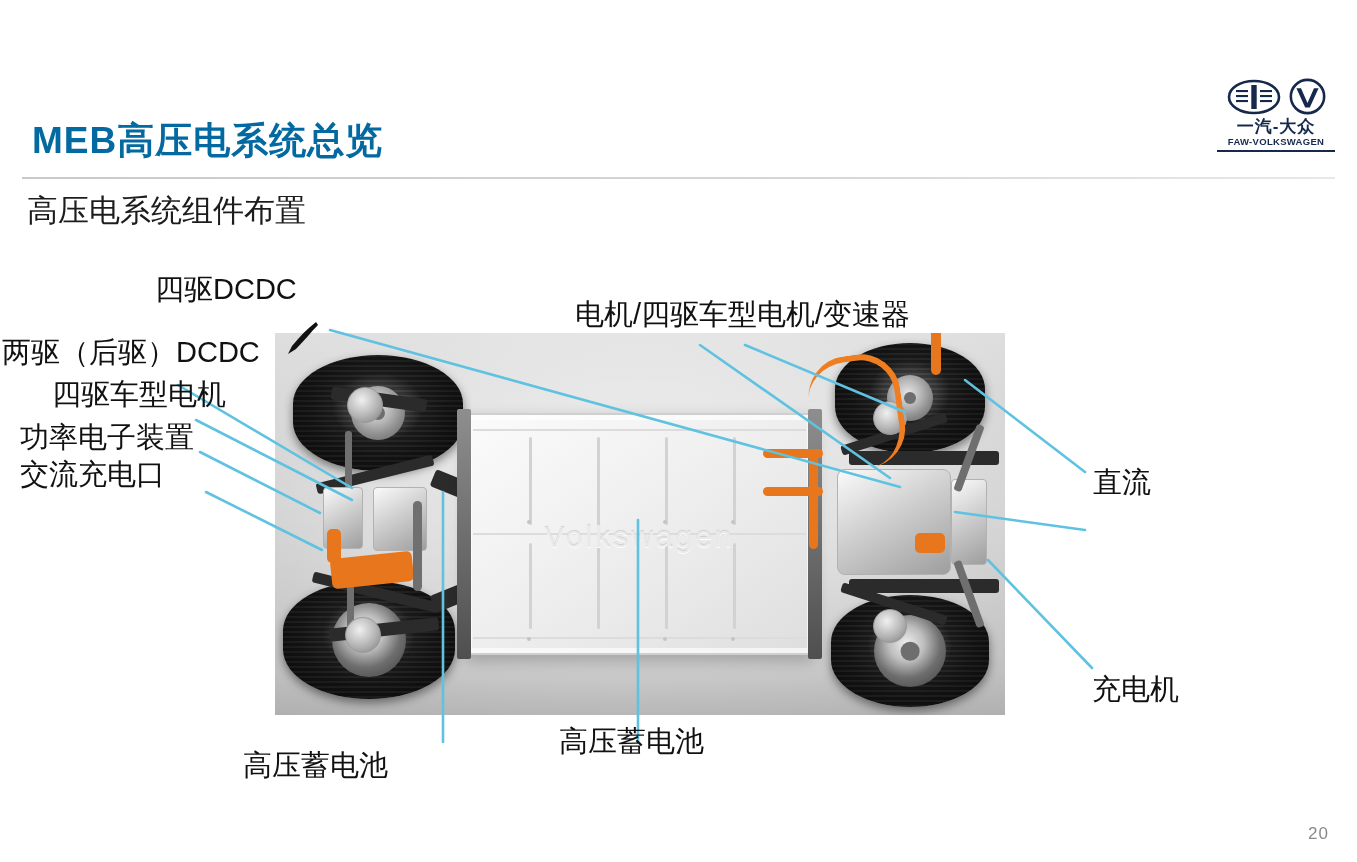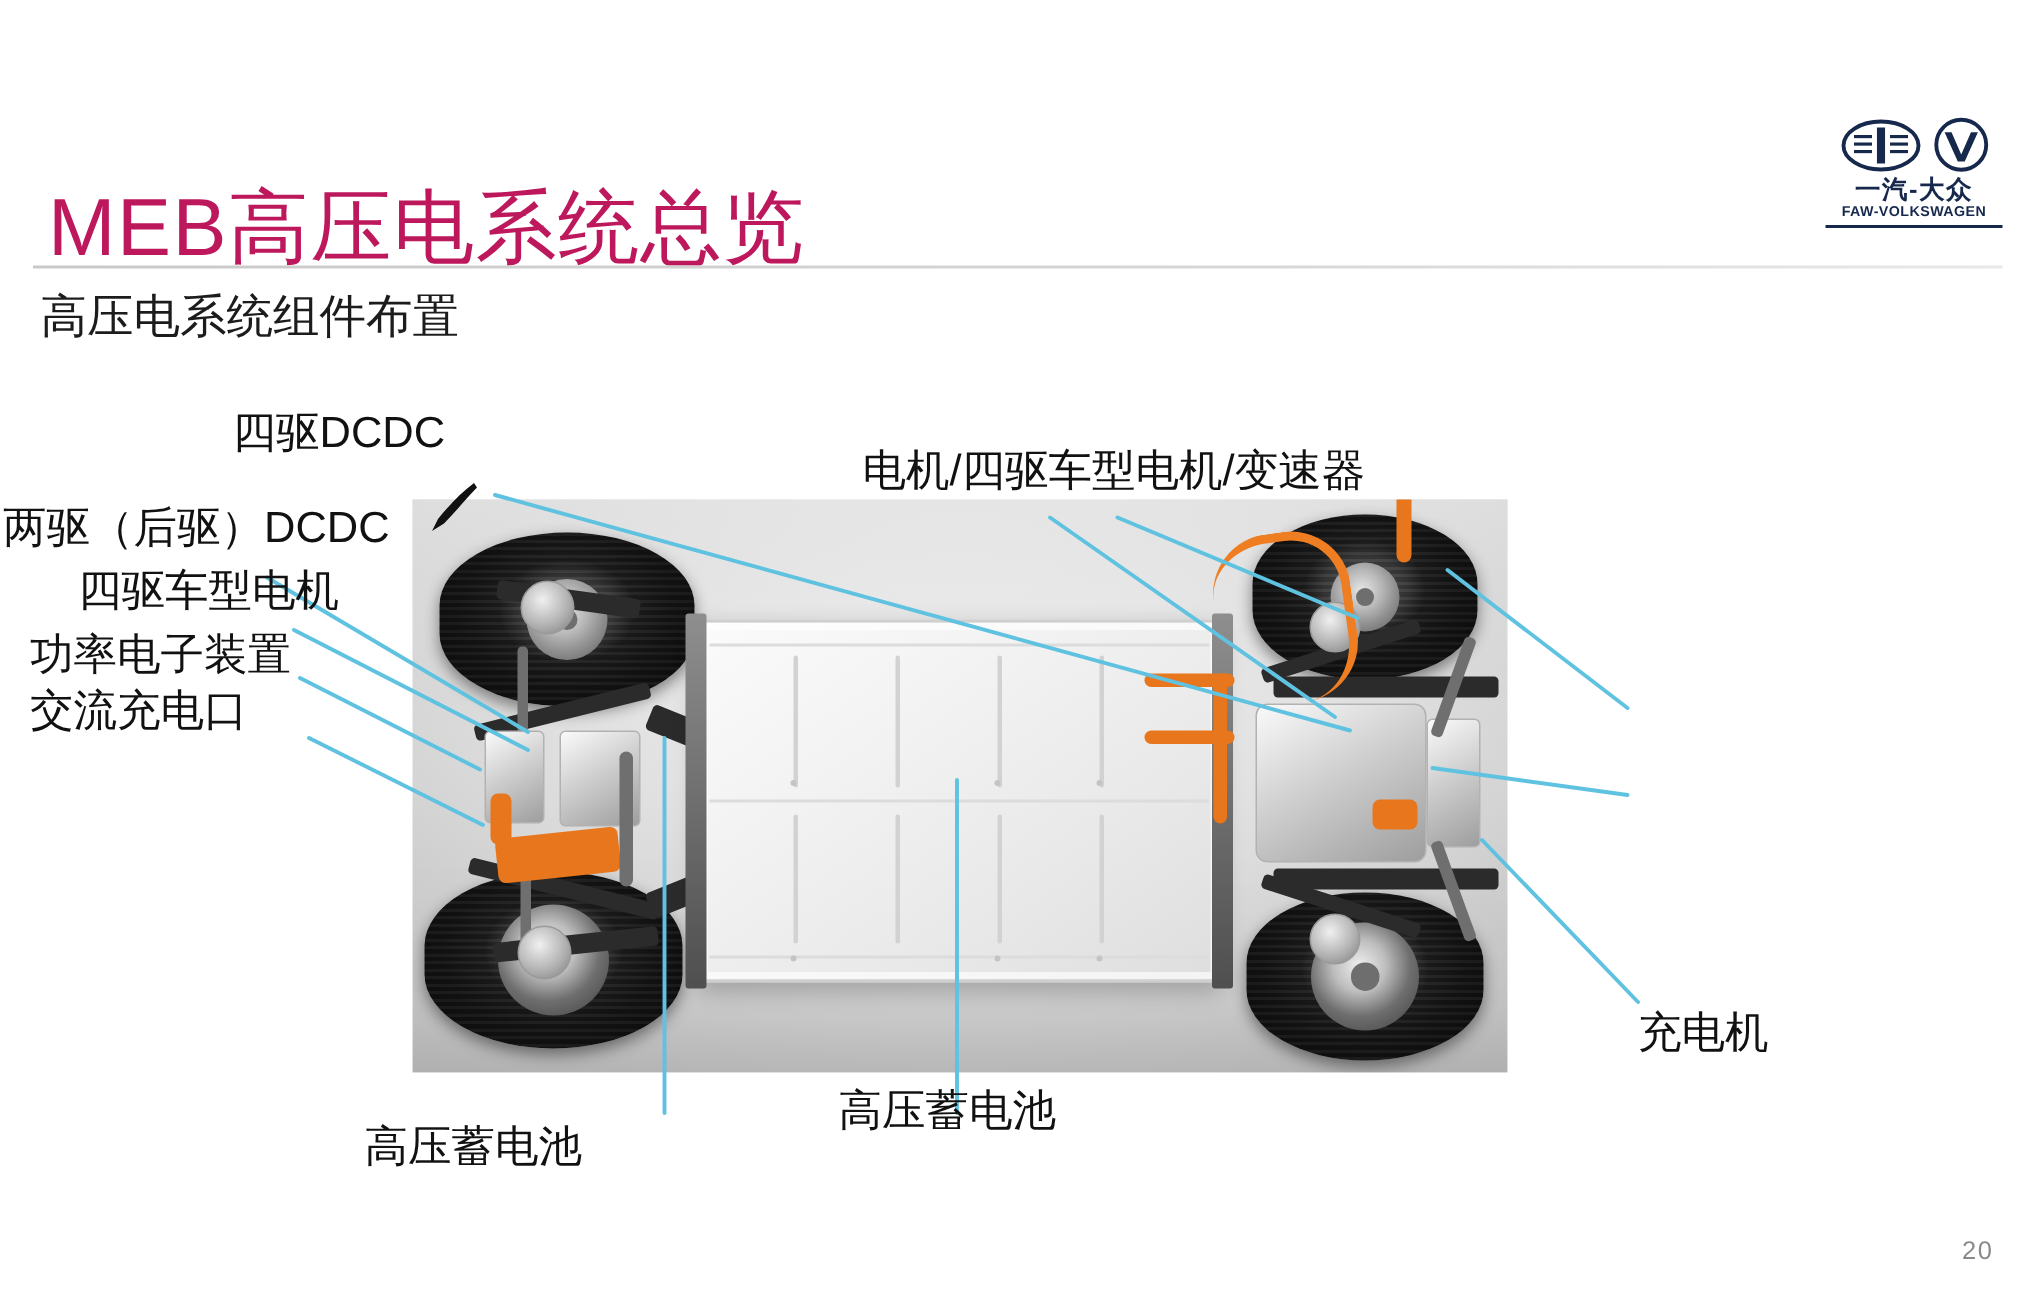--- a/index.html
+++ b/index.html
@@ -6,22 +6,22 @@
   body{
     width:1357px;height:862px;
     background:#ffffff;
     font-family:"Liberation Sans","DejaVu Sans",sans-serif;
     position:relative;overflow:hidden;
   }
 
   
   #slide-title{
     position:absolute;left:32px;top:116px;
-    font-size:54px;color:#be185d;letter-spacing:1px;
-    font-weight:400;white-space:nowrap;
+    font-size:37px;color:#0369a1;letter-spacing:1px;
+    font-weight:700;white-space:nowrap;
   }
   #title-rule{
     position:absolute;left:22px;top:177px;width:1313px;height:2px;
     background:linear-gradient(to right,#c9c9c9 0%,#d6d6d6 60%,#e8e8e8 100%);
   }
   #slide-subtitle{
     position:absolute;left:27px;top:190px;
     font-size:31px;color:#1c1c1c;font-weight:400;white-space:nowrap;
   }
 
@@ -227,20 +227,21 @@
     <div class="rib" style="left:198px;top:128px;height:86px;"></div>
     <div class="rib" style="left:266px;top:128px;height:86px;"></div>
 
     <div class="bolt" style="left:60px;top:105px;"></div>
     <div class="bolt" style="left:196px;top:105px;"></div>
     <div class="bolt" style="left:264px;top:105px;"></div>
     <div class="bolt" style="left:60px;top:222px;"></div>
     <div class="bolt" style="left:196px;top:222px;"></div>
     <div class="bolt" style="left:264px;top:222px;"></div>
 
+    <div id="vw-emboss">Volkswagen</div>
   </div>
 
   <div class="wheel" style="left:560px;top:10px;width:150px;height:110px;">
     <div class="tread"></div>
     <div class="rim" style="width:46px;height:46px;"></div>
   </div>
   <div class="wheel" style="left:556px;top:262px;width:158px;height:112px;">
     <div class="tread"></div>
     <div class="rim" style="width:72px;height:72px;
                 background:radial-gradient(circle at 45% 40%,#efefef 0%,#bdbdbd 30%,#6e6e6e 58%,#3c3c3c 100%);"></div>
@@ -299,20 +300,21 @@
 
 <div class="callout" id="label-4wd-motor">四驱车型电机</div>
 
 <div class="callout" id="label-ac-compressor">功率电子装置</div>
 
 <div class="callout" id="label-battery-heater">交流充电口</div>
 
 <div class="callout" id="label-motor-pe-gearbox">电机/四驱车型电机/变速器</div>
 
 <div class="callout" id="label-charge-port">
+  <div>直流</div>
 </div>
 
 <div class="callout" id="label-charger">充电机</div>
 
 <div class="callout" id="label-heater">高压蓄电池</div>
 
 <div class="callout" id="label-hv-battery">高压蓄电池</div>
 
 <div id="page-number">20</div>
 

